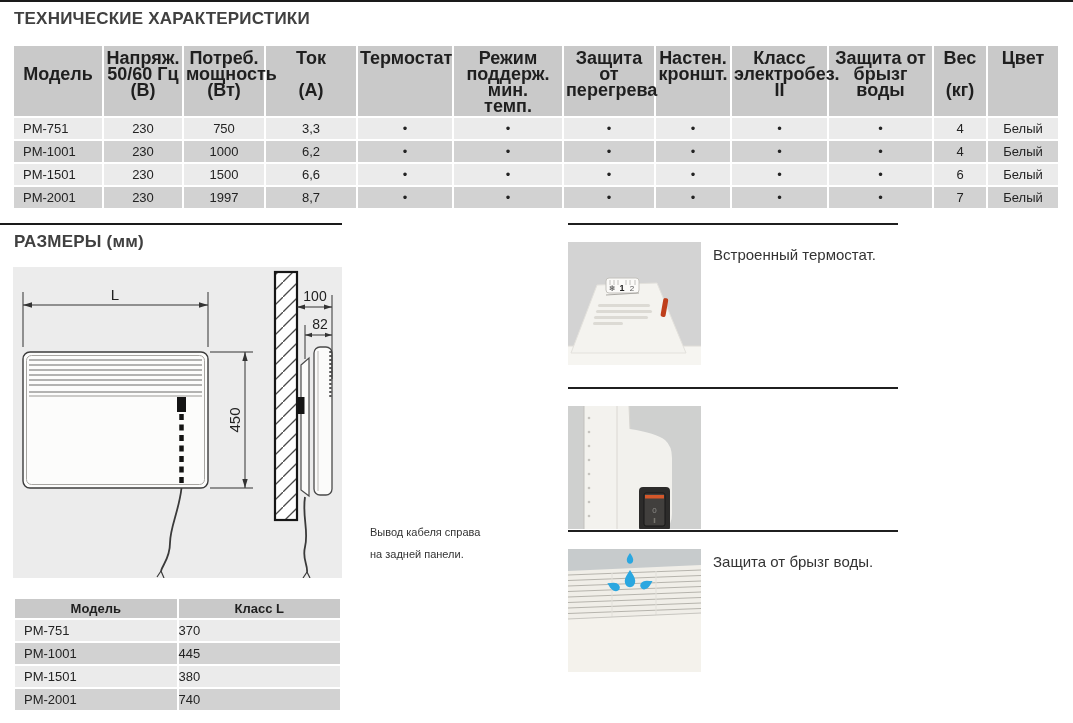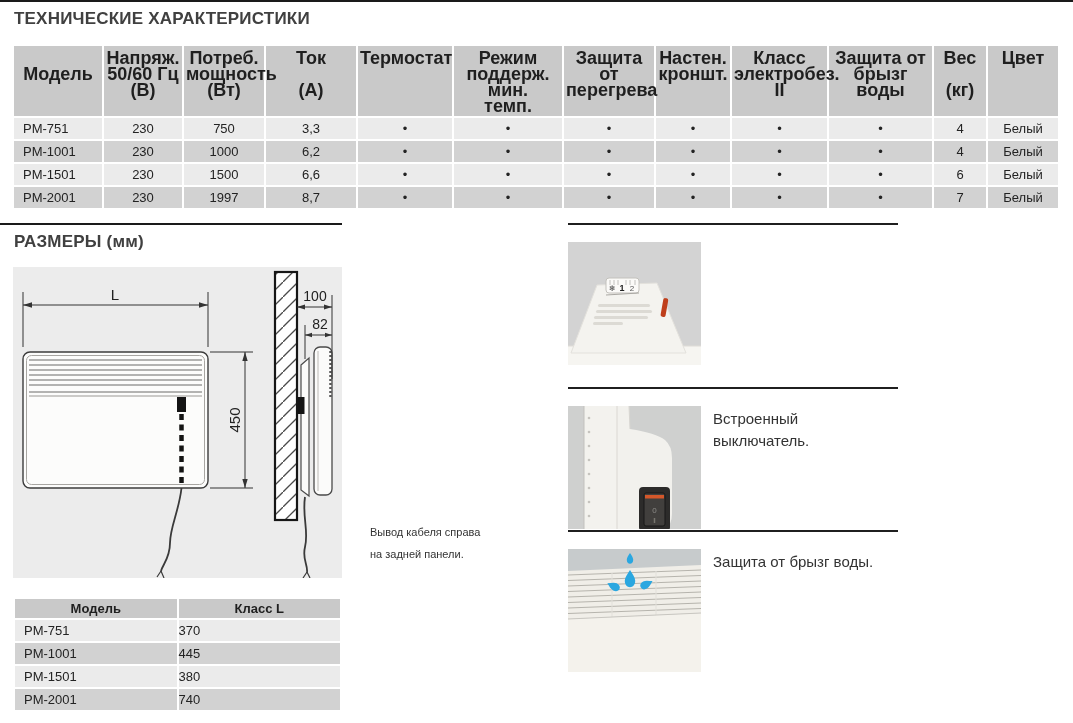--- a/index.html
+++ b/index.html
@@ -324,20 +324,21 @@
           <line x1="62" y1="38" x2="62" y2="43"></line>
             <line x1="67" y1="38" x2="67" y2="43"></line>
         </g>
         <text x="44" y="49" font-size="8" fill="#333" text-anchor="middle" font-family="Liberation Sans,sans-serif">❄</text>
         <text x="54" y="49" font-size="9" font-weight="bold" fill="#222" text-anchor="middle" font-family="Liberation Sans,sans-serif">1</text>
         <text x="64" y="49" font-size="8" fill="#555" text-anchor="middle" font-family="Liberation Sans,sans-serif">2</text>
         <line x1="38" y1="53" x2="71" y2="51" stroke="#aaa8a3"></line>
       </g>
       <rect x="94" y="56" width="5" height="19" rx="2" fill="#bf3f1c" transform="rotate(10 96 65)"></rect>
     </svg>
+    <p class="caption">Встроенный термостат.</p>
   </div>
 
   <div class="feature" id="feature-2">
     <div class="f-rule"></div>
     <svg class="photo" width="133" height="123" viewBox="0 0 133 123">
       <rect width="133" height="123" fill="#cfd0cf"></rect>
       <rect x="16" y="0" width="33" height="123" fill="#f3f2ee"></rect>
       <line x1="16" y1="0" x2="16" y2="123" stroke="#c2c1bd"></line>
       <g fill="#c6c4bf">
         <circle cx="21" cy="12" r="1.3"></circle>
@@ -353,22 +354,20 @@
       <path d="M61,0 L62,23" stroke="#d8d6d1" fill="none"></path>
       <line x1="49" y1="0" x2="49" y2="123" stroke="#dad8d3"></line>
       <g>
         <rect x="71" y="81" width="31" height="44" rx="4" fill="#2c2b2a"></rect>
         <rect x="76" y="87" width="21" height="33" rx="2" fill="#413f3d" stroke="#191918"></rect>
         <rect x="77" y="89" width="19" height="3.5" fill="#d4572a"></rect>
         <text x="86.5" y="107" text-anchor="middle" font-size="8" fill="#8d8b88" font-family="Liberation Sans,sans-serif">0</text>
         <line x1="86.5" y1="112" x2="86.5" y2="117" stroke="#77756f" stroke-width="1.5"></line>
       </g>
     </svg>
-    <p class="caption">Встроенный
-выключатель.</p>
   </div>
 
   <div class="feature" id="feature-3">
     <div class="f-rule"></div>
     <svg class="photo" width="133" height="123" viewBox="0 0 133 123">
       <rect width="133" height="123" fill="#c7cbcc"></rect>
       <polygon points="0,22 133,16 133,64 0,70" fill="#f0eee8"></polygon>
       <g stroke="#b6b4ad" stroke-width="1.2">
         <path d="M0,26 L133,21"></path>
           <path d="M0,31.5 L133,26.5"></path>

